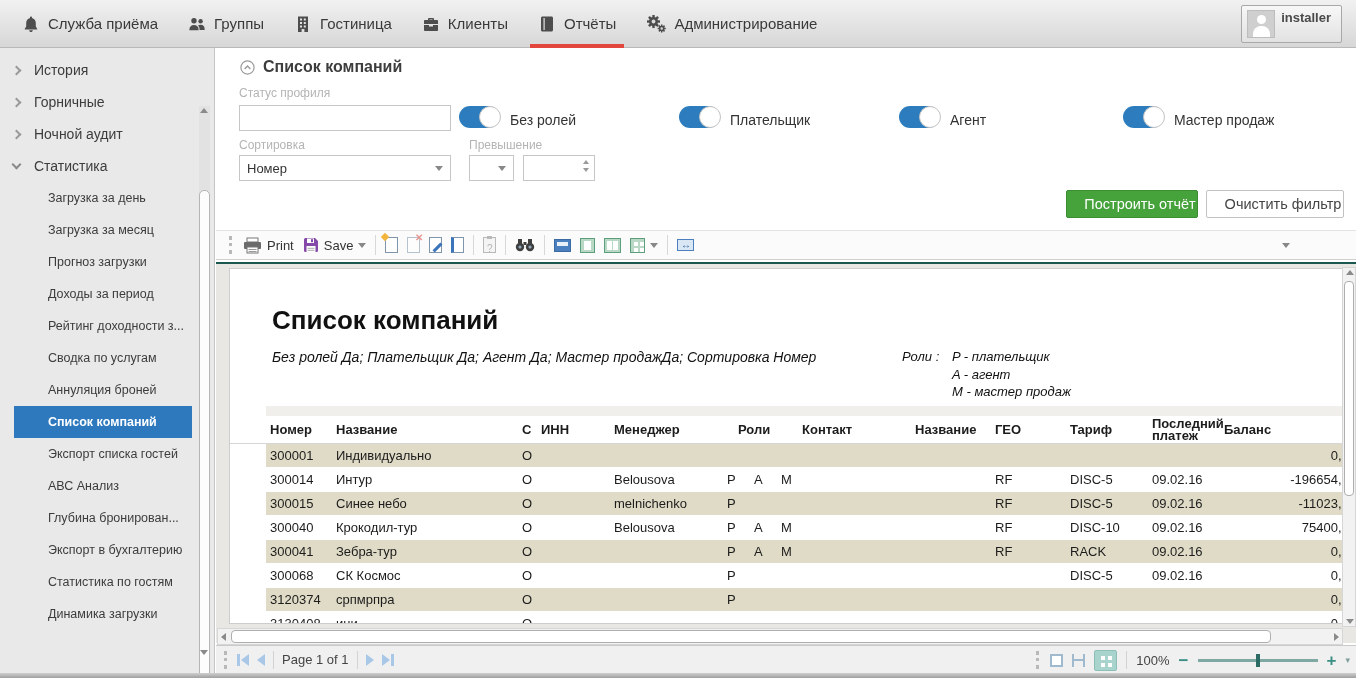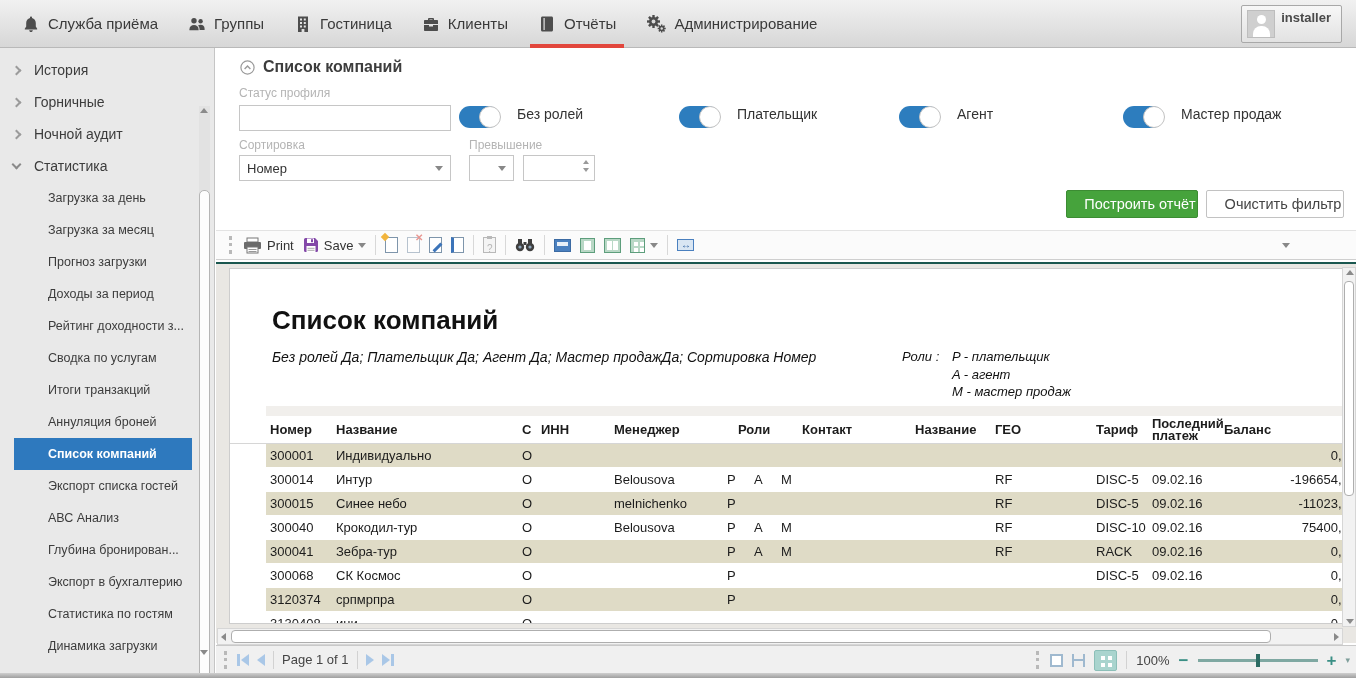--- a/index.html
+++ b/index.html
@@ -66,21 +66,21 @@
     padding:0 7px; font-size:13px; color:#333; cursor:pointer; }
   #sort-select { left:23px; top:107px; width:212px; }
   #excess-select { left:253px; top:107px; width:45px; }
   #excess-spin { left:307px; top:107px; width:72px; }
   .caret { width:0; height:0; border-left:4px solid transparent;
     border-right:4px solid transparent; border-top:5px solid #888; }
   .spin-col { position:absolute; right:5px; top:4px; display:flex; flex-direction:column; gap:4px; }
   .spin-up { width:0;height:0;border-left:3.5px solid transparent;border-right:3.5px solid transparent;border-bottom:4.5px solid #999; }
   .spin-dn { width:0;height:0;border-left:3.5px solid transparent;border-right:3.5px solid transparent;border-top:4.5px solid #999; }
 
-  .toggle-group { position:absolute; top:58px; display:flex; align-items:flex-start; gap:18px; }
+  .toggle-group { position:absolute; top:58px; display:flex; align-items:flex-end; gap:11px; }
   .switch { position:relative; width:40px; height:22px; cursor:pointer; }
   .switch .pill { width:40px; height:22px; border-radius:11px; background:#2d7dbe; }
   .switch .knob { position:absolute; right:-2px; top:0; width:22px; height:22px;
     border-radius:50%; background:#fff; border:1px solid #c2c2c2; }
   .toggle-group span.tlabel { font-size:14px; color:#333; }
 
   .btn { position:absolute; height:28px; border-radius:2px; font-size:14.5px;
     display:flex; align-items:center; justify-content:center; cursor:pointer;padding-left:16px; }
   #btn-build { left:850px; top:142px; width:132px; background:#46a33c;
     border:1px solid #3c8c33; color:#fff; }
@@ -142,21 +142,21 @@
   .col-num     { left:40px;  width:62px; }
   .col-name    { left:106px; width:182px; }
   .col-s       { left:292px; width:18px; }
   .col-inn     { left:311px; width:70px; }
   .col-manager { left:384px; width:110px; }
   .col-roles   { left:508px; }
   .role-p { left:497px; } .role-a { left:524px; } .role-m { left:551px; }
   .col-contact { left:572px; width:110px; }
   .col-phone   { left:685px; width:78px; }
   .col-geo     { left:765px; width:72px; }
-  .col-tariff  { left:840px; width:80px;margin-left:26px; }
+  .col-tariff  { left:840px; width:80px; }
   .col-lastpay { left:922px; width:72px; }
   .col-balance { left:960px; width:166px; text-align:right; }
 
   
   .scroll { background:#f2f2f2; border:1px solid #d6d6d6; position:absolute; }
   #vscroll { right:0; top:3px; width:14px; height:360px; }
   #vscroll .thumb { position:absolute; left:1px; width:10px; top:13px; height:215px;
     background:#fff; border:1px solid #aeaeae; border-radius:4px; }
   #vscroll .arr-up { left:2.5px; }
   #vscroll .arr-dn { left:2.5px; }
@@ -267,21 +267,20 @@
       <div class="sb-item lvl0"><span class="chev right"></span><span>История</span></div>
       <div class="sb-item lvl0"><span class="chev right"></span><span>Горничные</span></div>
       <div class="sb-item lvl0"><span class="chev right"></span><span>Ночной аудит</span></div>
       <div class="sb-item lvl0"><span class="chev down"></span><span>Статистика</span></div>
       <div class="sb-item lvl1"><span>Загрузка за день</span></div>
       <div class="sb-item lvl1"><span>Загрузка за месяц</span></div>
       <div class="sb-item lvl1"><span>Прогноз загрузки</span></div>
       <div class="sb-item lvl1"><span>Доходы за период</span></div>
       <div class="sb-item lvl1"><span>Рейтинг доходности з...</span></div>
       <div class="sb-item lvl1"><span>Сводка по услугам</span></div>
-      <div class="sb-item lvl1"><span>Итоги транзакций</span></div>
       <div class="sb-item lvl1"><span>Аннуляция броней</span></div>
       <div class="sb-item lvl1 selected"><span>Список компаний</span></div>
       <div class="sb-item lvl1"><span>Экспорт списка гостей</span></div>
       <div class="sb-item lvl1"><span>АВС Анализ</span></div>
       <div class="sb-item lvl1"><span>Глубина бронирован...</span></div>
       <div class="sb-item lvl1"><span>Экспорт в бухгалтерию</span></div>
       <div class="sb-item lvl1"><span>Статистика по гостям</span></div>
       <div class="sb-item lvl1"><span>Динамика загрузки</span></div>
     </div>
   <div id="sb-scroll">

